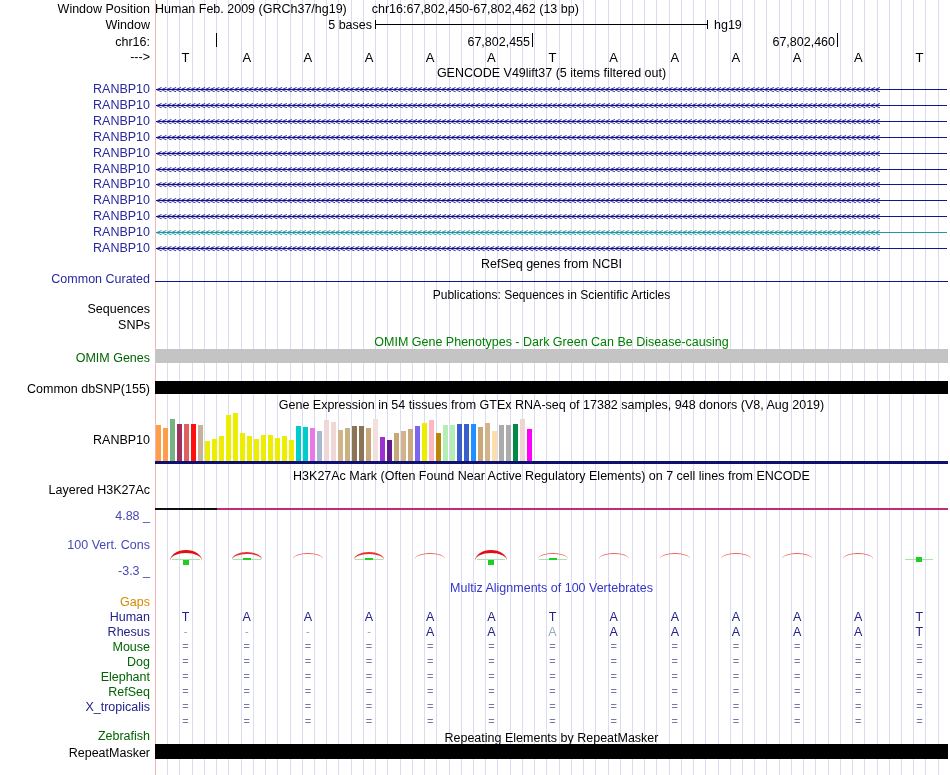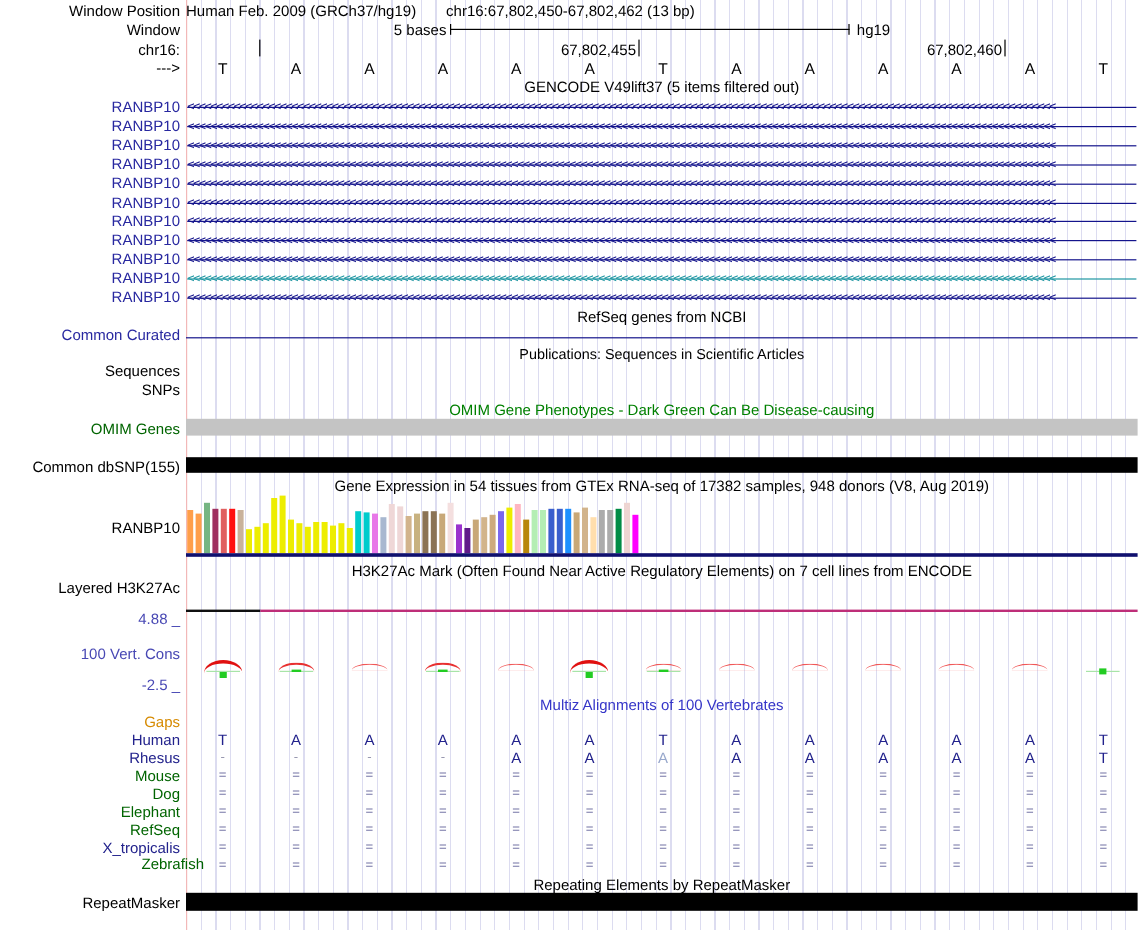--- a/index.html
+++ b/index.html
@@ -199,21 +199,21 @@
     </div>
   <div class="abs" style="top:461px;left:155px;width:793px;height:3px;background:#10106E"></div>
 
   <div class="abs track-title" style="top:469px">H3K27Ac Mark (Often Found Near Active Regulatory Elements) on 7 cell lines from ENCODE</div>
   <div class="abs gutter-label" style="top:483px">Layered H3K27Ac</div>
   <div class="abs" style="top:508px;left:155px;width:62px;height:2px;background:#101010"></div>
   <div class="abs" style="top:508px;left:217px;width:731px;height:2px;background:#BE2E78"></div>
 
   <div class="abs gutter-label cons-blue" style="top:509px">4.88 _</div>
   <div class="abs gutter-label cons-blue" style="top:538px">100 Vert. Cons</div>
-  <div class="abs gutter-label cons-blue" style="top:564px">-2.5 _</div>
+  <div class="abs gutter-label cons-blue" style="top:564px">-3.3 _</div>
   <div id="cons-marks">
       <div class="abs" style="left: 168.577px; top: 548px; width: 34px; height: 18px;">
         <div class="cons-arc" style="left: 1px; top: 2px; width: 32px; height: 8px; border-top: 3px solid rgb(224, 16, 16);"></div>
         <div class="abs" style="left: 3px; top: 11px; width: 28px; height: 1px; background: rgb(168, 228, 168);"></div>
         <div class="abs" style="left: 14px; top: 12px; width: 6px; height: 5px; background: rgb(34, 204, 34);"></div>
       </div>
       <div class="abs" style="left: 229.731px; top: 548px; width: 34px; height: 18px;">
         <div class="cons-arc" style="left: 2px; top: 4px; width: 30px; height: 6px; border-top: 2px solid rgb(232, 48, 48);"></div>
         <div class="abs" style="left: 3px; top: 11px; width: 28px; height: 1px; background: rgb(168, 228, 168);"></div>
         <div class="abs" style="left: 13px; top: 10px; width: 8px; height: 2px; background: rgb(34, 204, 34);"></div>
@@ -354,21 +354,21 @@
       <span class="abs mz-cell mz-eq" style="left: 369.038px; top: 700px;">=</span>
       <span class="abs mz-cell mz-eq" style="left: 430.192px; top: 700px;">=</span>
       <span class="abs mz-cell mz-eq" style="left: 491.346px; top: 700px;">=</span>
       <span class="abs mz-cell mz-eq" style="left: 552.5px; top: 700px;">=</span>
       <span class="abs mz-cell mz-eq" style="left: 613.654px; top: 700px;">=</span>
       <span class="abs mz-cell mz-eq" style="left: 674.808px; top: 700px;">=</span>
       <span class="abs mz-cell mz-eq" style="left: 735.962px; top: 700px;">=</span>
       <span class="abs mz-cell mz-eq" style="left: 797.115px; top: 700px;">=</span>
       <span class="abs mz-cell mz-eq" style="left: 858.269px; top: 700px;">=</span>
       <span class="abs mz-cell mz-eq" style="left: 919.423px; top: 700px;">=</span>
-      <div class="abs gutter-label" style="top: 713px; color: rgb(0, 100, 0); padding-left: 20px;">Zebrafish</div>
+      <div class="abs gutter-label" style="top: 729px; color: rgb(0, 100, 0);">Zebrafish</div>
       <span class="abs mz-cell mz-eq" style="left: 185.577px; top: 715px;">=</span>
       <span class="abs mz-cell mz-eq" style="left: 246.731px; top: 715px;">=</span>
       <span class="abs mz-cell mz-eq" style="left: 307.885px; top: 715px;">=</span>
       <span class="abs mz-cell mz-eq" style="left: 369.038px; top: 715px;">=</span>
       <span class="abs mz-cell mz-eq" style="left: 430.192px; top: 715px;">=</span>
       <span class="abs mz-cell mz-eq" style="left: 491.346px; top: 715px;">=</span>
       <span class="abs mz-cell mz-eq" style="left: 552.5px; top: 715px;">=</span>
       <span class="abs mz-cell mz-eq" style="left: 613.654px; top: 715px;">=</span>
       <span class="abs mz-cell mz-eq" style="left: 674.808px; top: 715px;">=</span>
       <span class="abs mz-cell mz-eq" style="left: 735.962px; top: 715px;">=</span>

